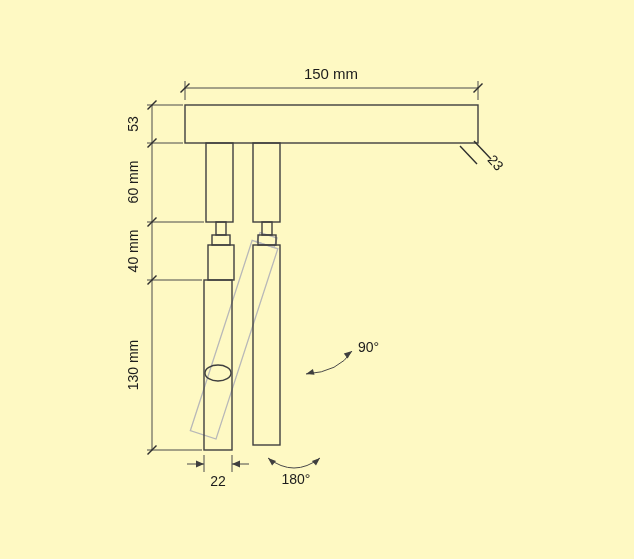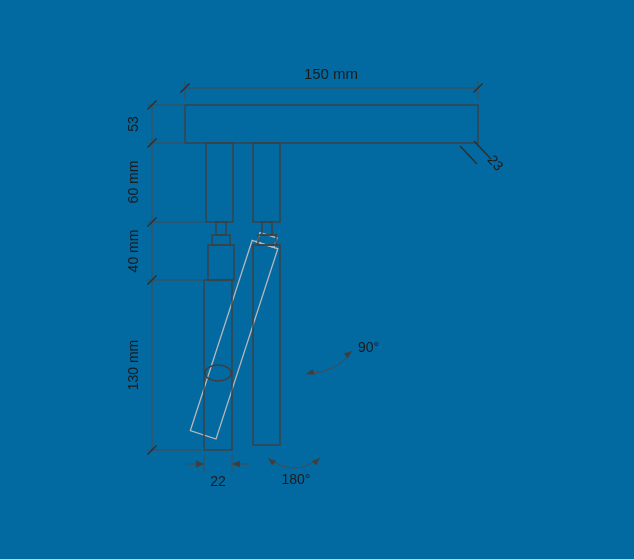--- a/index.html
+++ b/index.html
@@ -1,19 +1,19 @@
 <!DOCTYPE html>
 <html><head>
 <meta charset="utf-8">
 <style>
   html,body{margin:0;padding:0;background:#ffffff;}
   #stage{
     position:relative;
     width:634px;height:559px;
-    background:#0369a1;
+    background:#fef9c3;
     font-family:"Liberation Sans", sans-serif;
     overflow:hidden;
   }
   svg{display:block;}
   .obj{fill:none;stroke:#3f3f3f;stroke-width:1.4;}
   .ghost{fill:none;stroke:#b8b8b8;stroke-width:1.3;}
   .dim{fill:none;stroke:#4a4a4a;stroke-width:1;}
   .tick{stroke:#2f2f2f;stroke-width:1.4;}
   .arrowhead{fill:#3f3f3f;stroke:none;}
   .lbl{fill:#1c1c1c;font-size:15px;font-family:"Liberation Sans", sans-serif;}

